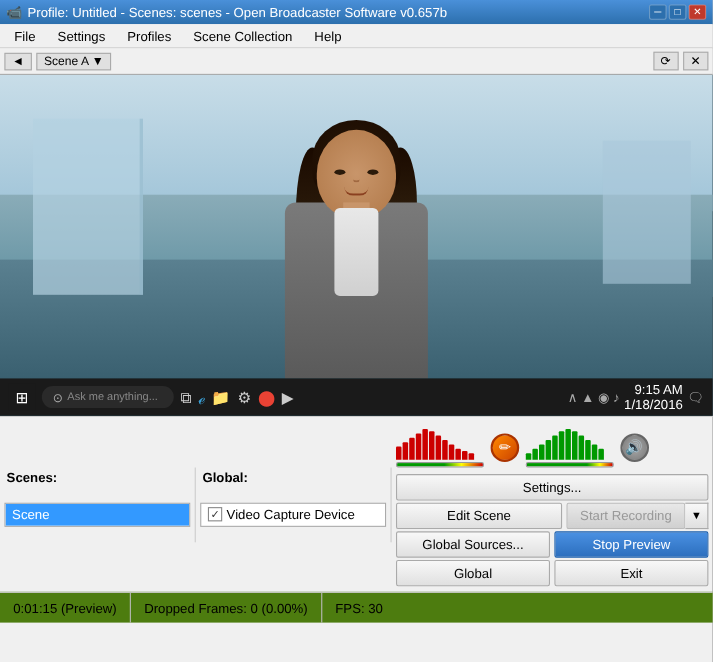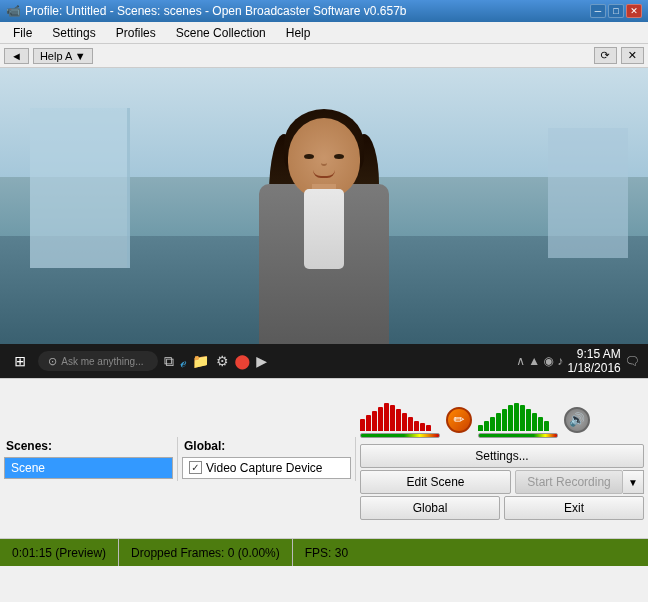--- a/index.html
+++ b/index.html
@@ -128,21 +128,21 @@
     .panel-header {
       font-size: 12px;
       font-weight: bold;
       padding: 2px 6px;
       color: #000;
     }
     .panel-list {
       flex: 1;
       background: white;
       border: 1px solid #aaa;
-      margin: 2px 4px;
+      margin: 14px 4px;
       overflow-y: auto;
     }
     .list-item {
       padding: 3px 6px;
       cursor: pointer;
       font-size: 12px;
     }
     .list-item.selected {
       background: #3399ff;
       color: white;
@@ -411,21 +411,21 @@
 <div class="menu-bar">
   <div class="menu-item">File</div>
   <div class="menu-item">Settings</div>
   <div class="menu-item">Profiles</div>
   <div class="menu-item">Scene Collection</div>
   <div class="menu-item">Help</div>
 </div>
 
 <div class="nav-strip">
   <button class="nav-btn">◄</button>
-  <button class="nav-btn">Help A ▼</button>
+  <button class="nav-btn">Scene A ▼</button>
   <span class="nav-label" style="flex:1"></span>
   <button class="nav-btn">⟳</button>
   <button class="nav-btn">✕</button>
 </div>
 
 <div class="preview-area" style="height:310px;">
   <div class="preview-content">
 
     <div class="sky-layer"></div>
 
@@ -559,20 +559,24 @@
     </div>
 
     <div class="btn-row">
       <button class="ctrl-btn" style="flex:1;">Edit Scene</button>
       <div class="btn-with-arrow" style="flex:1;">
         <button class="ctrl-btn-disabled btn-main">Start Recording</button>
         <button class="btn-arrow">▼</button>
       </div>
     </div>
 
+    <div class="btn-row">
+      <button class="ctrl-btn" style="flex:1;">Global Sources...</button>
+      <button class="ctrl-btn-blue" style="flex:1;">Stop Preview</button>
+    </div>
 
     <div class="btn-row">
       <button class="ctrl-btn" style="flex:1;">Global</button>
       <button class="ctrl-btn" style="flex:1;">Exit</button>
     </div>
   </div>
 </div>
 
 <div class="status-bar">
   <div class="status-segment">0:01:15 (Preview)</div>

